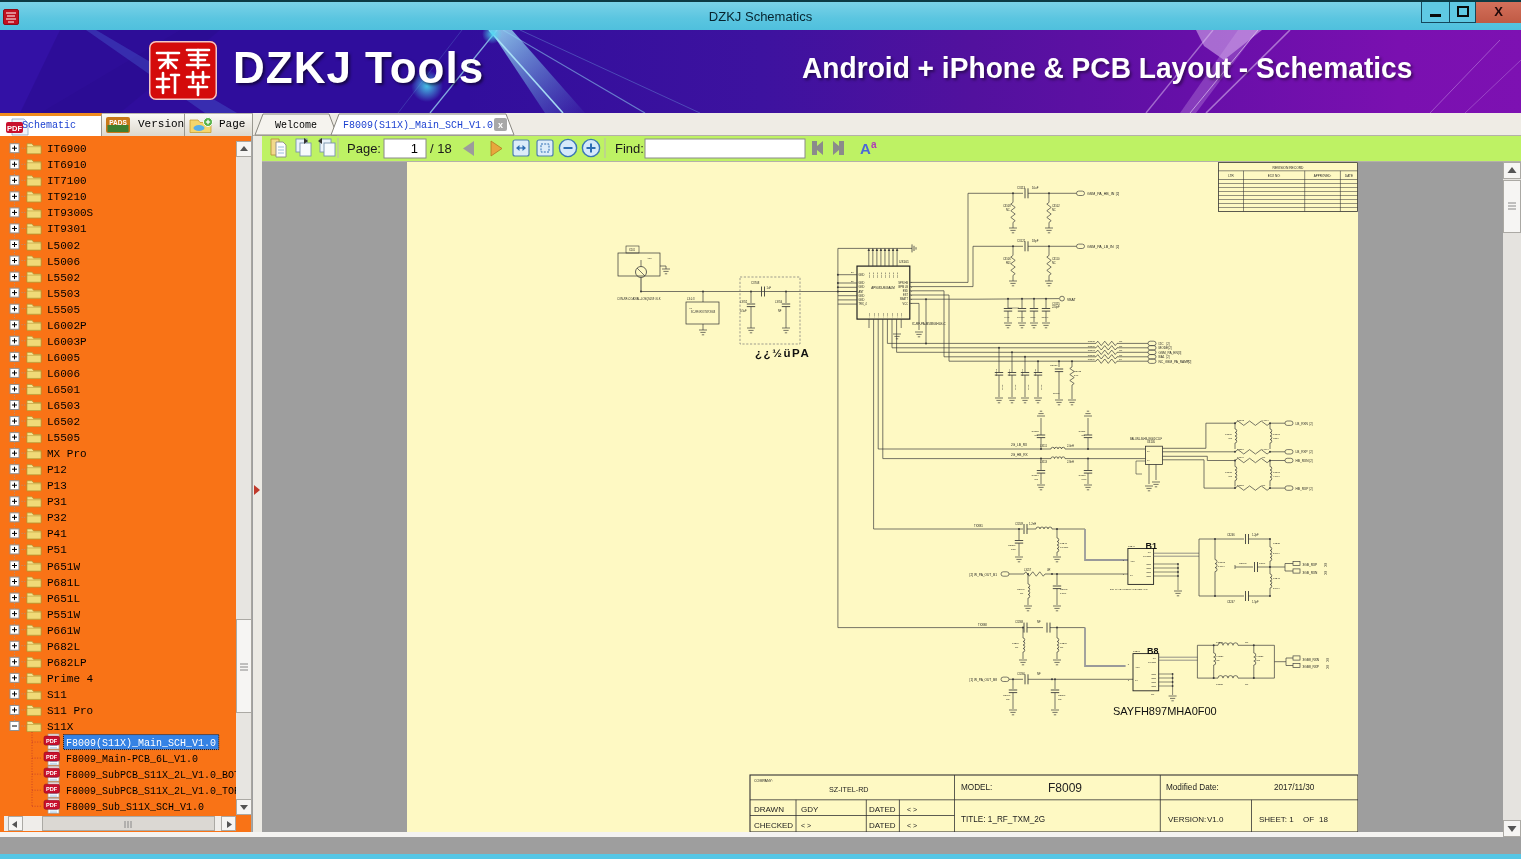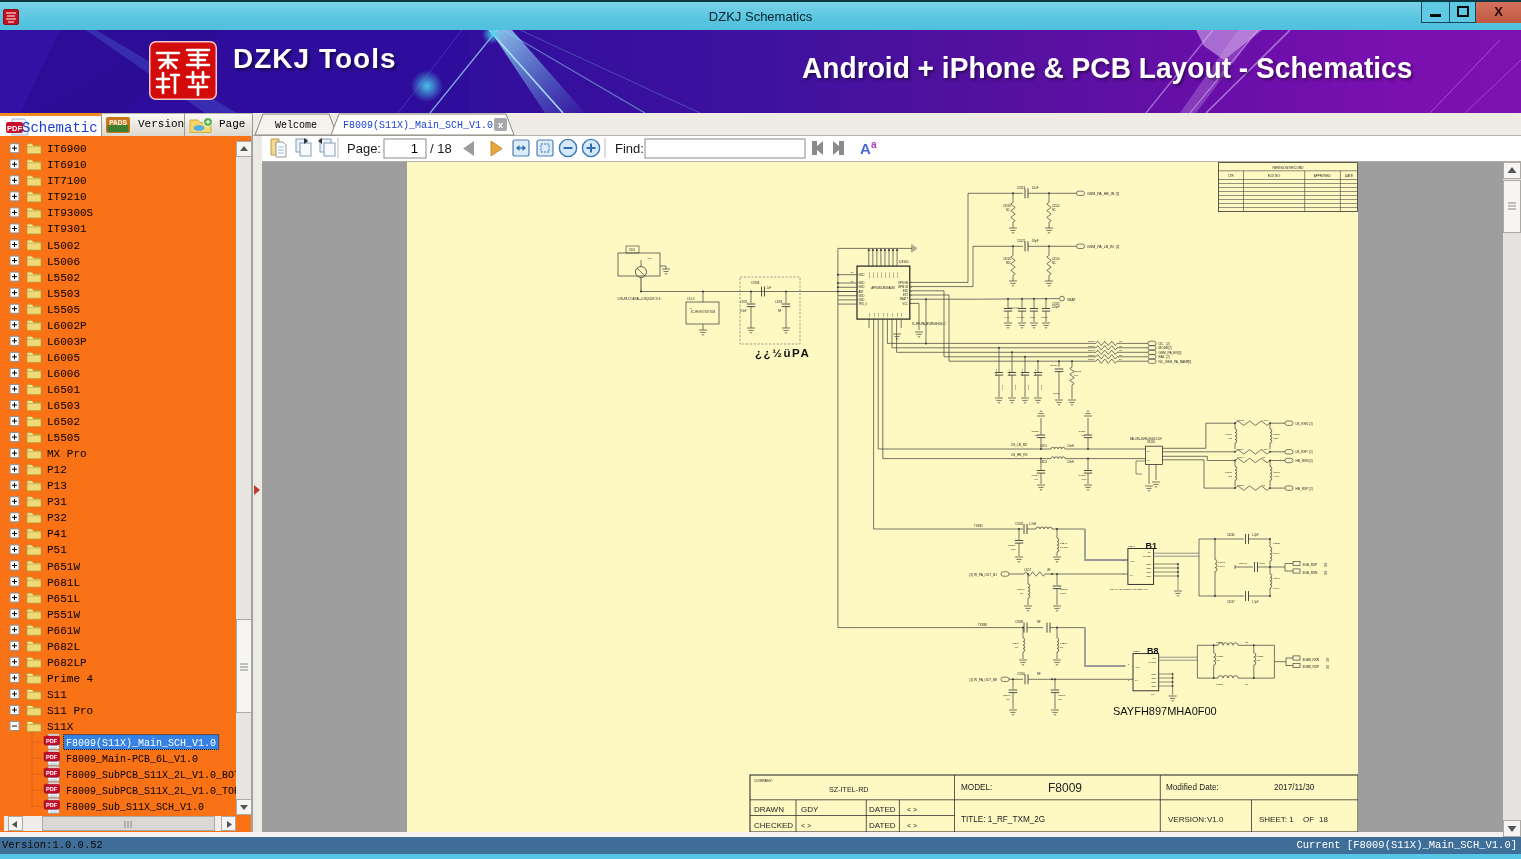--- a/index.html
+++ b/index.html
@@ -5,28 +5,28 @@
 html,body{width:1521px;height:859px;overflow:hidden;font-family:"Liberation Sans",sans-serif;background:#9e9e9e}
 #win{position:relative;width:1420px;height:859px}
 #titlebar{position:absolute;left:0;top:0;width:1521px;height:30px;background:linear-gradient(#7ad2e8,#5ac5e0 60%,#4fc0dd);border-top:2px solid #0c3a44}
 #titlebar .title{position:absolute;left:0;right:0;top:7px;text-align:center;font-size:13px;color:#06232e}
 #appicon{position:absolute;left:3px;top:7px;width:16px;height:16px;background:#c11020;border-radius:2px;border:1px solid #8f0c18}
 #btnmin{position:absolute;left:1421px;top:0;width:29px;height:21px;background:#5fc9e3;border:1px solid #15475c;border-top:none}
 #btnmax{position:absolute;left:1449px;top:0;width:27px;height:21px;background:#5fc9e3;border:1px solid #15475c;border-top:none}
 #btnclose{position:absolute;left:1476px;top:0;width:45px;height:21px;background:linear-gradient(#d3705b,#c05a44);color:#20090a;font-weight:bold;text-align:center;font-size:13px;line-height:20px}
 #banner{position:absolute;left:0;top:30px;width:1521px;height:83px;background:linear-gradient(90deg,#2f0d9c 0%,#310e9c 30%,#3d129f 50%,#52119e 64%,#660fa8 78%,#7a10b0 92%,#7d11b2 100%);overflow:hidden}
 #logo{position:absolute;left:149px;top:11px;width:68px;height:59px;background:#d40b0b;border-radius:7px;box-shadow:0 0 0 1.5px #f2c8c8 inset}
-#bannert1{position:absolute;left:233px;top:13px;font-size:28px;font-weight:bold;color:#fff;letter-spacing:1px;text-shadow:2px 2px 3px rgba(0,0,0,.55)}
+#bannert1{position:absolute;left:233px;top:13px;font-size:44px;font-weight:bold;color:#fff;letter-spacing:1px;text-shadow:2px 2px 3px rgba(0,0,0,.55)}
 #bannert2{position:absolute;left:802px;top:22px;font-size:29px;color:#fff;font-weight:bold;text-shadow:2px 2px 3px rgba(0,0,0,.45);transform:scaleX(.97);transform-origin:left top}
 #tabrow{position:absolute;left:0;top:113px;width:1521px;height:23px;background:#efece5;border-bottom:1px solid #b4b1a9}
 .apptab{position:absolute;top:0;height:23px;font-size:12px;font-family:"Liberation Mono",monospace}
 #tab1{left:0;width:102px;background:#fff;border-top:3px solid #f08c1e;border-right:1px solid #9a9890}
 #tab2{left:102px;width:83px;background:linear-gradient(#fbfaf6,#dcd8ce);border-right:1px solid #9a9890;border-top:1px solid #b9b6ae}
 #tab3{left:185px;width:68px;background:linear-gradient(#fbfaf6,#dcd8ce);border-right:1px solid #9a9890;border-top:1px solid #b9b6ae}
-#toolbar{position:absolute;left:262px;top:136px;width:1259px;height:26px;background:#ffffff;border-bottom:1px solid #b4b1a9}
+#toolbar{position:absolute;left:262px;top:136px;width:1259px;height:26px;background:#bef264;border-bottom:1px solid #b4b1a9}
 #tree{position:absolute;left:0;top:136px;width:252px;height:696px;background:#f97316;border-right:1px solid #a8a6a0;overflow:hidden}
 #splitter{position:absolute;left:253px;top:136px;width:9px;height:696px;background:#eceae4}
 #content{position:absolute;left:262px;top:162px;width:1259px;height:670px;background:#9e9e9e;z-index:3}
 #page{position:absolute;left:145px;top:0;width:951px;height:670px;background:#fef9c3}
 #vscroll{position:absolute;left:1241px;top:0;width:18px;height:675px;background:#e5e3df}
 #whitestrip{position:absolute;left:0;top:832px;width:1521px;height:5px;background:#f4f3f1}
 #statusbar{position:absolute;left:0;top:837px;width:1521px;height:17px;background:#3f6e99;font-family:"Liberation Mono",monospace;font-size:10.5px}
 #taskstrip{position:absolute;left:0;top:854px;width:1521px;height:5px;background:#55c6e5}
 .sbtn{position:absolute;background:#f6f5f3;border:1px solid #aba9a4;color:#444;text-align:center}
 </style></head>
@@ -109,21 +109,21 @@
   <div id="bannert1">DZKJ Tools</div>
   <div id="bannert2">Android + iPhone &amp; PCB Layout - Schematics</div>
 </div>
 <div id="tabrow">
   <div id="tab1" class="apptab">
     <svg width="26" height="20" style="position:absolute;left:4px;top:1px">
       <path d="M 8 2 h 12 l 4 4 v 12 h -16 z" fill="#eef4fb" stroke="#8aa8c8" stroke-width="0.8"></path>
       <rect x="2" y="5" width="17" height="11" rx="2" fill="#c8102e"></rect>
       <text x="10.5" y="13.5" font-size="7.5" font-weight="bold" fill="#fff" text-anchor="middle" font-family="Liberation Sans">PDF</text>
     </svg>
-    <span style="position:absolute;left:22px;top:4px;color:#1a3fd0;font-size:14px">Schematic</span>
+    <span style="position:absolute;left:22px;top:4px;color:#1a3fd0;font-size:10px">Schematic</span>
   </div>
   <div id="tab2" class="apptab">
     <svg width="27" height="20" style="position:absolute;left:3px;top:1px">
       <rect x="1" y="2" width="24" height="16" rx="2" fill="#c87818"></rect>
       <rect x="2.5" y="10" width="21" height="7" fill="#3f7f2f"></rect>
       <text x="13" y="9.5" font-size="6.5" font-weight="bold" fill="#fff" text-anchor="middle" font-family="Liberation Sans">PADS</text>
     </svg>
     <span style="position:absolute;left:36px;top:4px;color:#000;font-size:11px">Version</span>
   </div>
   <div id="tab3" class="apptab">
@@ -1306,17 +1306,13 @@
               <line x1="4" y1="25" x2="12" y2="25"></line>
               <line x1="4" y1="28" x2="12" y2="28"></line>
             </g>
           </svg></div>
     <div class="sbtn" style="left:0;top:658px;width:18px;height:17px"><svg width="16" height="15">
             <path d="M 8 11 l -4.5 -6 h 9 z" fill="#555"></path>
           </svg></div>
   </div>
 </div>
 <div id="whitestrip"></div>
-<div id="statusbar">
-  <span style="position:absolute;left:2px;top:2px;color:#0a0a0a">Version:1.0.0.52</span>
-  <span style="position:absolute;right:4px;top:2px;color:#fff">Current [F8009(S11X)_Main_SCH_V1.0]</span>
-</div>
 <div id="taskstrip"></div>
 </div>
 </body></html>

